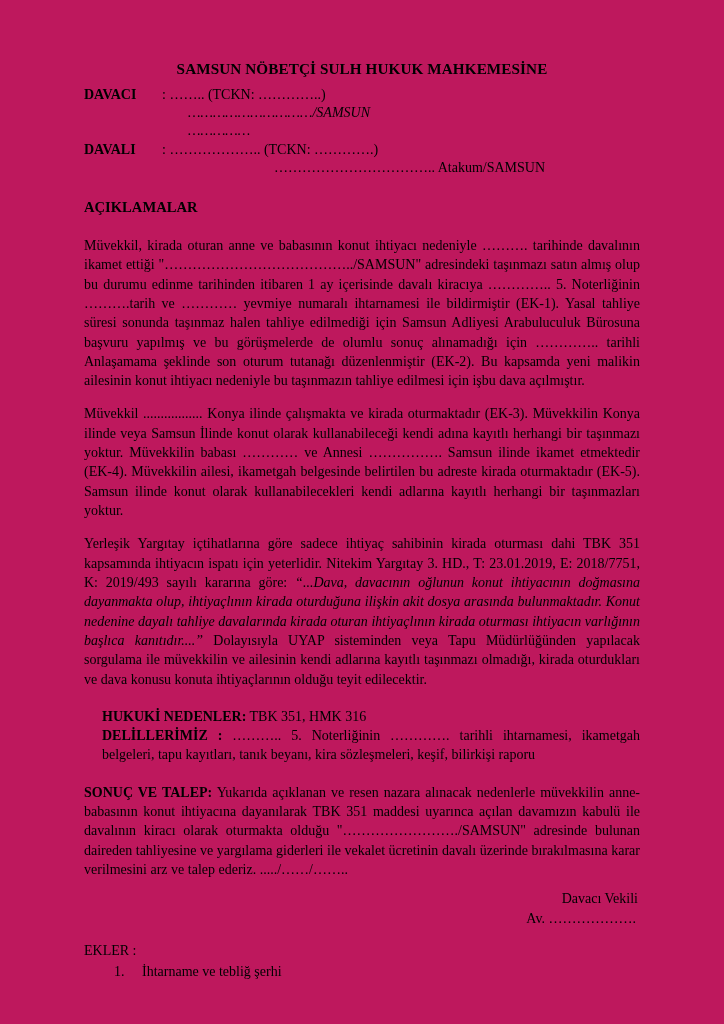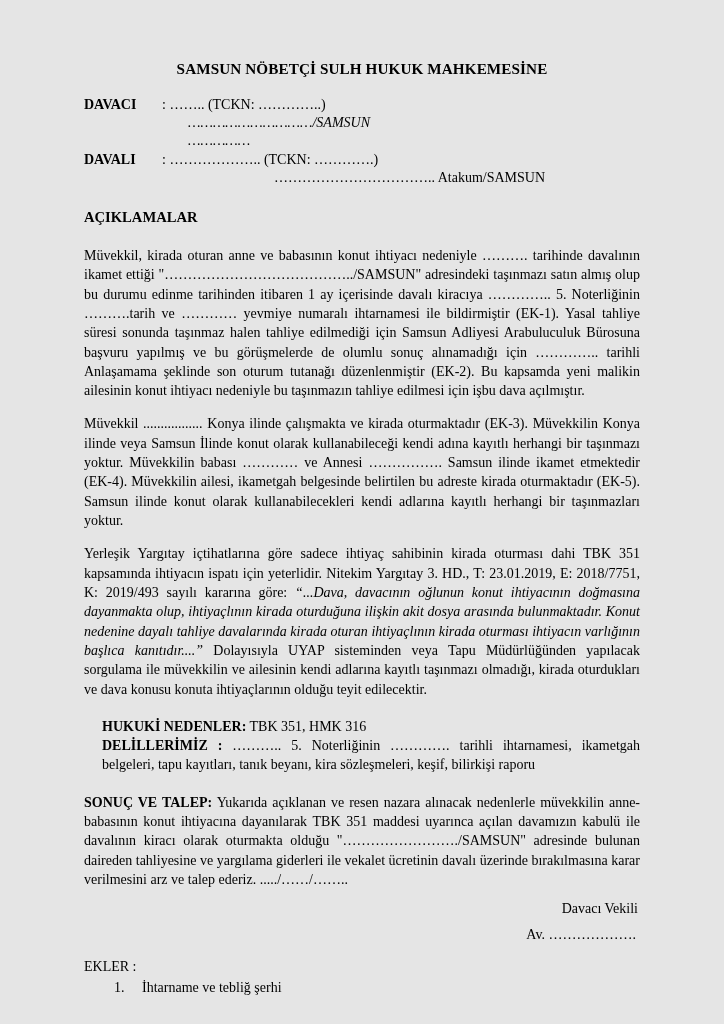--- a/index.html
+++ b/index.html
@@ -9,21 +9,21 @@
     background: #ffffff;
   }
   body {
     font-family: "Liberation Serif", "DejaVu Serif", serif;
     color: #000000;
   }
   .page {
     position: relative;
     width: 724px;
     height: 1024px;
-    background: #e5e5e5;
+    background: #be185d;
     box-sizing: border-box;
     overflow: hidden;
   }
   .sheet {
     position: absolute;
     left: 84px;
     top: 0;
     width: 556px;
   }
 
@@ -32,21 +32,21 @@
     text-align: center;
     font-weight: bold;
     font-size: 15.2px;
     letter-spacing: 0.1px;
     margin-top: 60px;
     margin-bottom: 0;
   }
 
   
   .party-block {
-    margin-top: 18px;
+    margin-top: 8px;
   }
   .party-row {
     display: flex;
     align-items: baseline;
     line-height: 1.30;
   }
   .party-label {
     font-weight: bold;
     font-size: 14px;
     width: 78px;
@@ -117,21 +117,20 @@
   
   .signature {
     margin-top: 10px;
     text-align: right;
     font-size: 14px;
     line-height: 1.42;
     padding-right: 2px;
   }
   .signature .sig-line2 {
     padding-right: 2px;
-    margin-top: 6px;
   }
 
   
   .ekler-head {
     margin-top: 14px;
     font-size: 14px;
   }
   ol.ekler-list {
     margin: 2px 0 0 0;
     padding-left: 44px;

